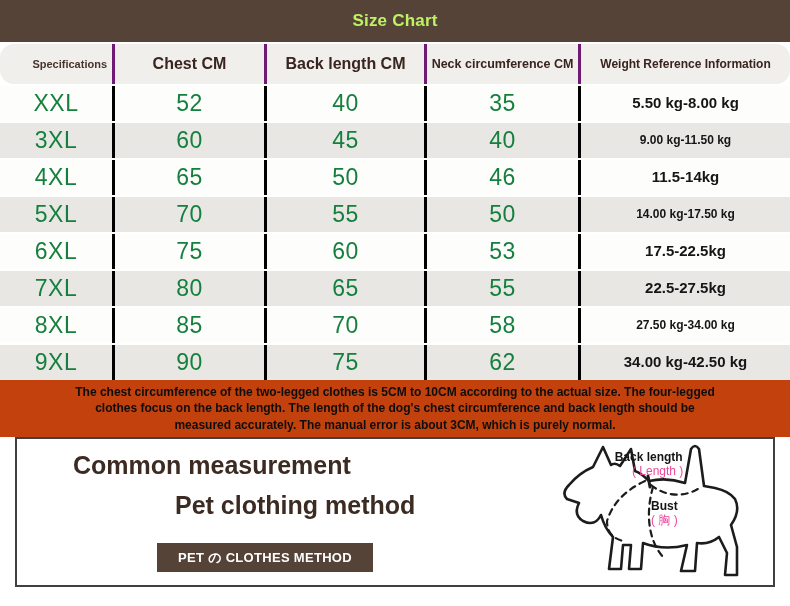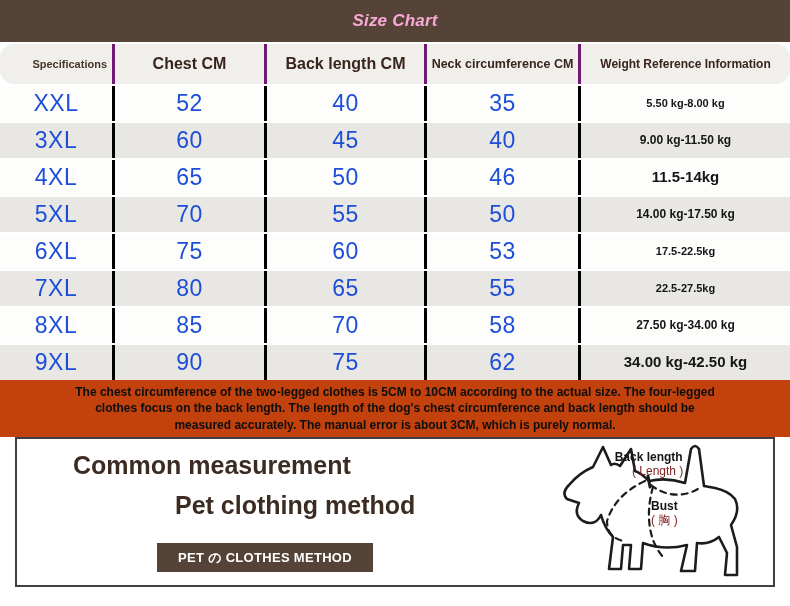--- a/index.html
+++ b/index.html
@@ -7,44 +7,44 @@
     width:790px;height:606px;background:#ffffff;
     font-family:"Liberation Sans", sans-serif;
     position:relative;overflow:hidden;
     -webkit-font-smoothing:antialiased;
   }
   
   .titlebar{
     height:42px;background:#564337;border-bottom:2px solid #ffffff;
     display:flex;align-items:center;justify-content:center;
   }
-  .titlebar .title{color:#f9a8d4;font-weight:bold;font-size:17px;letter-spacing:.2px;font-style:italic;}
+  .titlebar .title{color:#bef264;font-weight:bold;font-size:17px;letter-spacing:.2px;}
 
   
   .trow{display:flex;width:790px;box-sizing:border-box;}
   .cell{box-sizing:border-box;display:flex;align-items:center;justify-content:center;text-align:center;}
   .c0{width:112px;}.c1{width:152px;}.c2{width:160px;}.c3{width:154px;}.c4{width:212px;}
 
   .thead{height:40px;background:#f0efec;border-radius:14px;}
   .thead .cell{color:#3a241e;font-weight:bold;}
   .thead .cell + .cell{border-left:3px solid #701a75;}
   .thead .c0{font-size:11px;justify-content:flex-end;padding-right:5px;color:#47342b;}
   .thead .c1,.thead .c2{font-size:16px;}
   .thead .c3{font-size:12.5px;}
   .thead .c4{font-size:12px;}
 
   .rows .trow{height:37px;border-top:2px solid #ffffff;background:#fdfdfc;}
   .rows .trow:nth-child(even){background:#e8e7e4;}
   .rows .cell + .cell{border-left:3px solid #000000;}
   .rows .c0,.rows .c1,.rows .c2,.rows .c3{
-    font-size:23px;color:#1d4ed8;font-weight:400;letter-spacing:.5px;
+    font-size:23px;color:#15803d;font-weight:400;letter-spacing:.5px;
   }
   .rows .c4{font-weight:bold;color:#151515;overflow:visible;}
   .rows .c4 span{display:inline-block;max-width:132px;line-height:1.1;}
-  .r-lg .c4{font-size:11px;}
+  .r-lg .c4{font-size:15px;}
   .r-sm .c4{font-size:12px;}
   .r-xl .c4{font-size:15px;}
 
   
   .note{
     height:57px;display:flex;align-items:center;justify-content:center;background:#c2410c;
   }
   .note p{
     margin:0;width:645px;text-align:center;
     font-size:12px;font-weight:bold;color:#0e0e0e;line-height:1.38;
@@ -68,21 +68,21 @@
     background:#564337;border:none;color:#ffffff;
     font-family:"Liberation Sans",sans-serif;font-weight:bold;font-size:13px;
     letter-spacing:.3px;display:flex;align-items:center;justify-content:center;
     cursor:pointer;
   }
 
   .dog-svg{position:absolute;left:531px;top:2px;width:212px;height:142px;}
 
   .dlabel{position:absolute;line-height:1.2;white-space:nowrap;}
   .dlabel .main{font-weight:bold;font-size:12px;color:#141414;display:block;}
-  .dlabel .sub{font-size:12px;color:#7f1d1d;display:block;}
+  .dlabel .sub{font-size:12px;color:#ec4899;display:block;}
   .lbl-back{left:597px;top:11px;text-align:center;}
   .lbl-back .sub{margin-left:18px;}
   .lbl-bust{left:634px;top:60px;text-align:center;}
   .lbl-neck{left:489px;top:70px;text-align:center;}
   .lbl-neck .main{color:#4c4c4c;}
   .lbl-neck .sub{margin-left:0;}
 </style>
 </head>
 <body>
 

